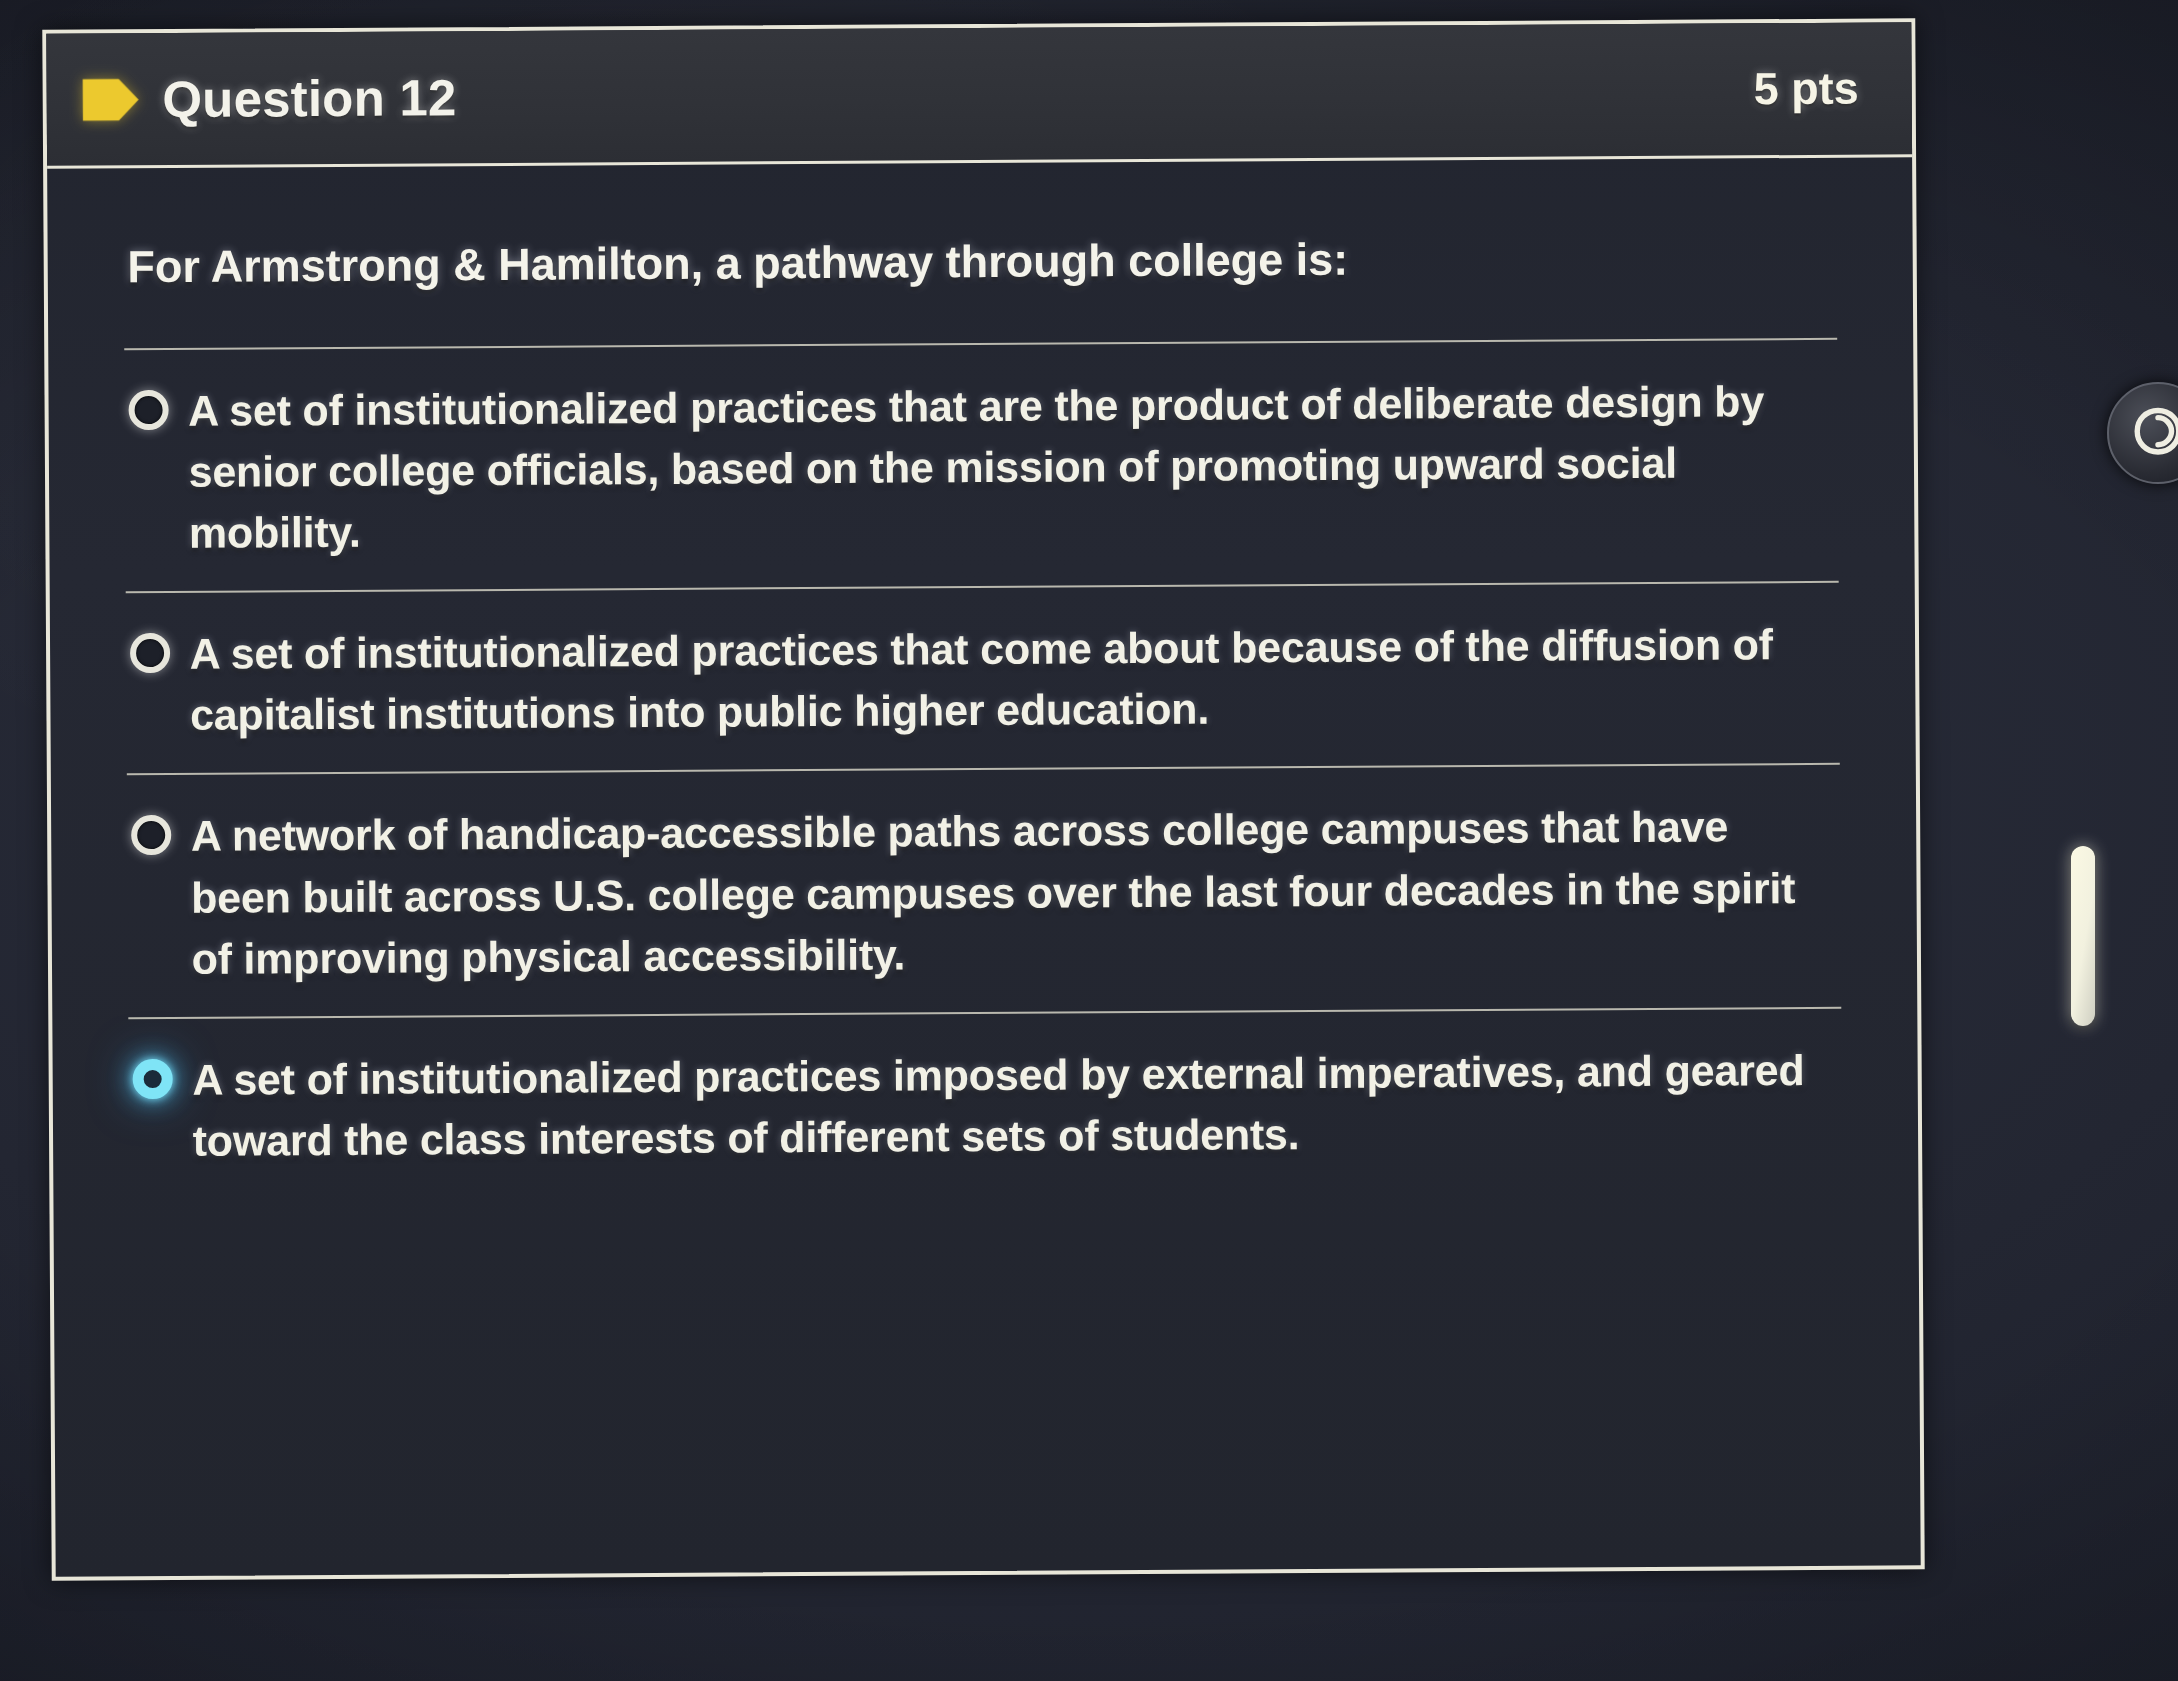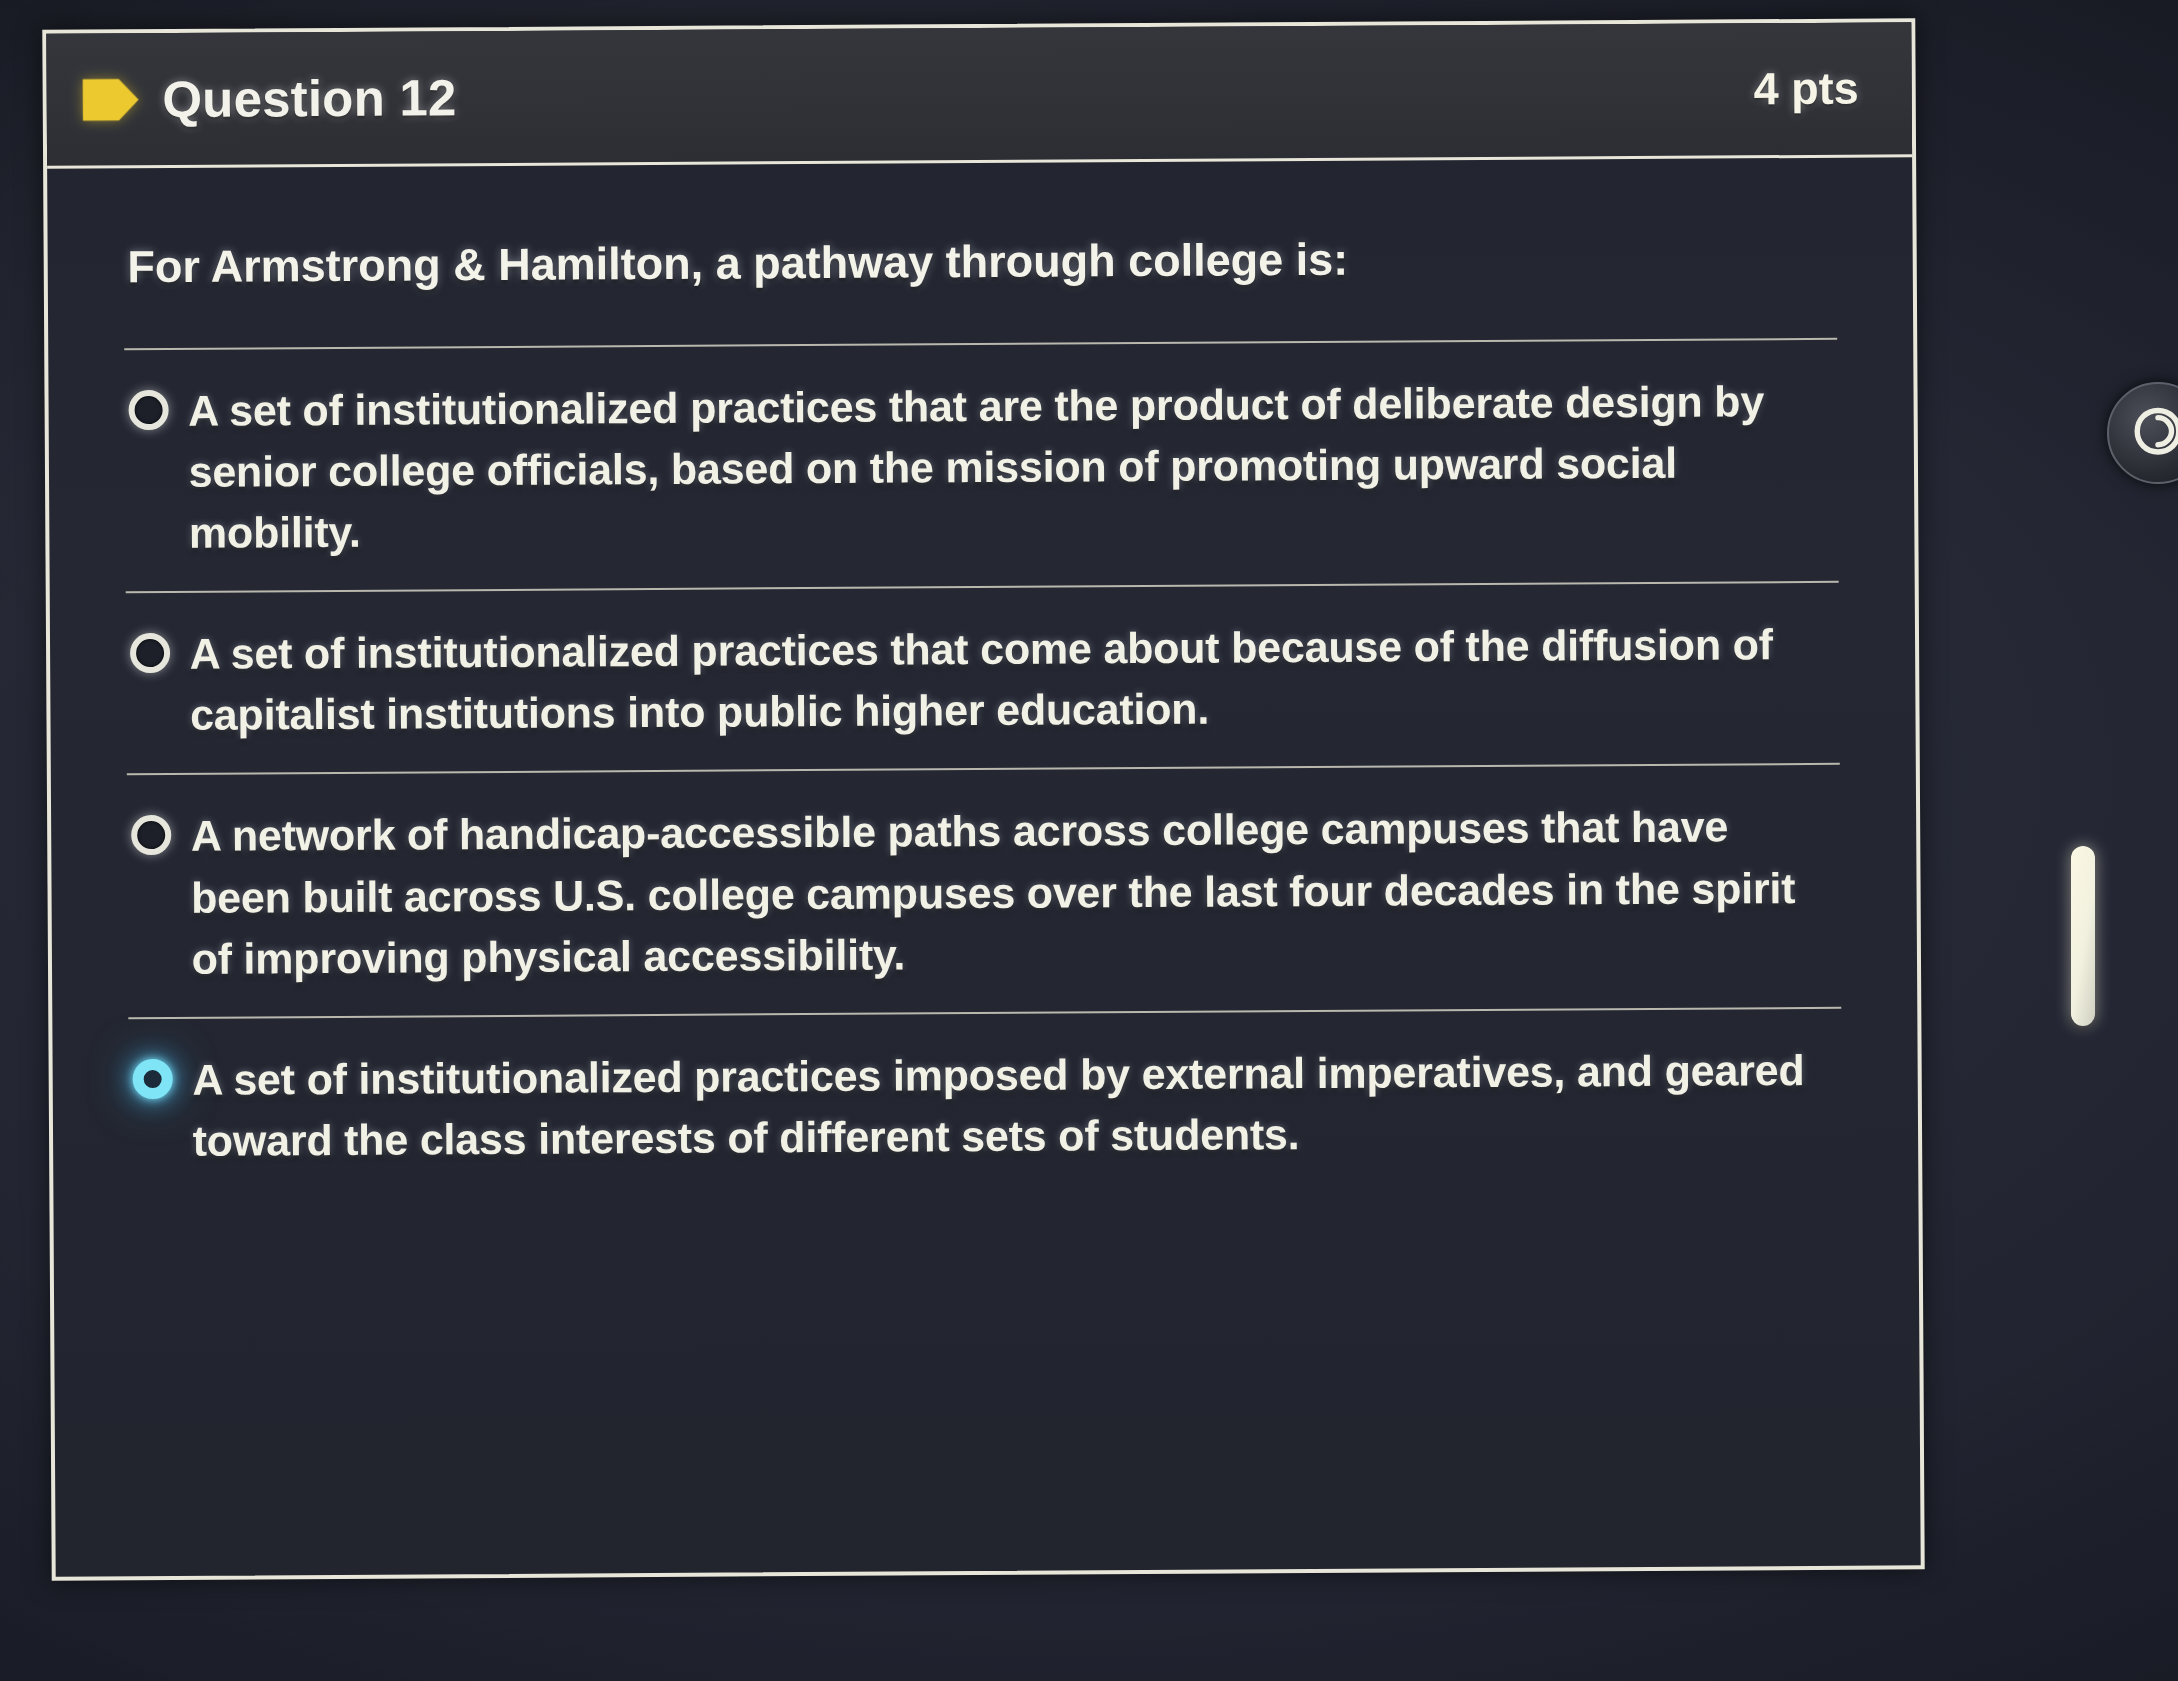--- a/index.html
+++ b/index.html
@@ -173,21 +173,21 @@
 
 <div id="screen-photo"></div>
 
 <div id="quiz-card">
 
   <div id="question-header">
     <svg id="flag-icon" viewBox="0 0 62 50">
       <polygon points="0,2 40,2 62,25 40,48 0,48" fill="#ecc92e"></polygon>
     </svg>
     <div id="question-title">Question 12</div>
-    <div id="question-points">4 pts</div>
+    <div id="question-points">5 pts</div>
   </div>
 
   <div id="question-body">
 
     <div id="question-prompt">For Armstrong &amp; Hamilton, a pathway through college is:</div>
 
     <div class="answer-list">
 
       <div class="answer-row">
         <span class="radio unselected"></span>

